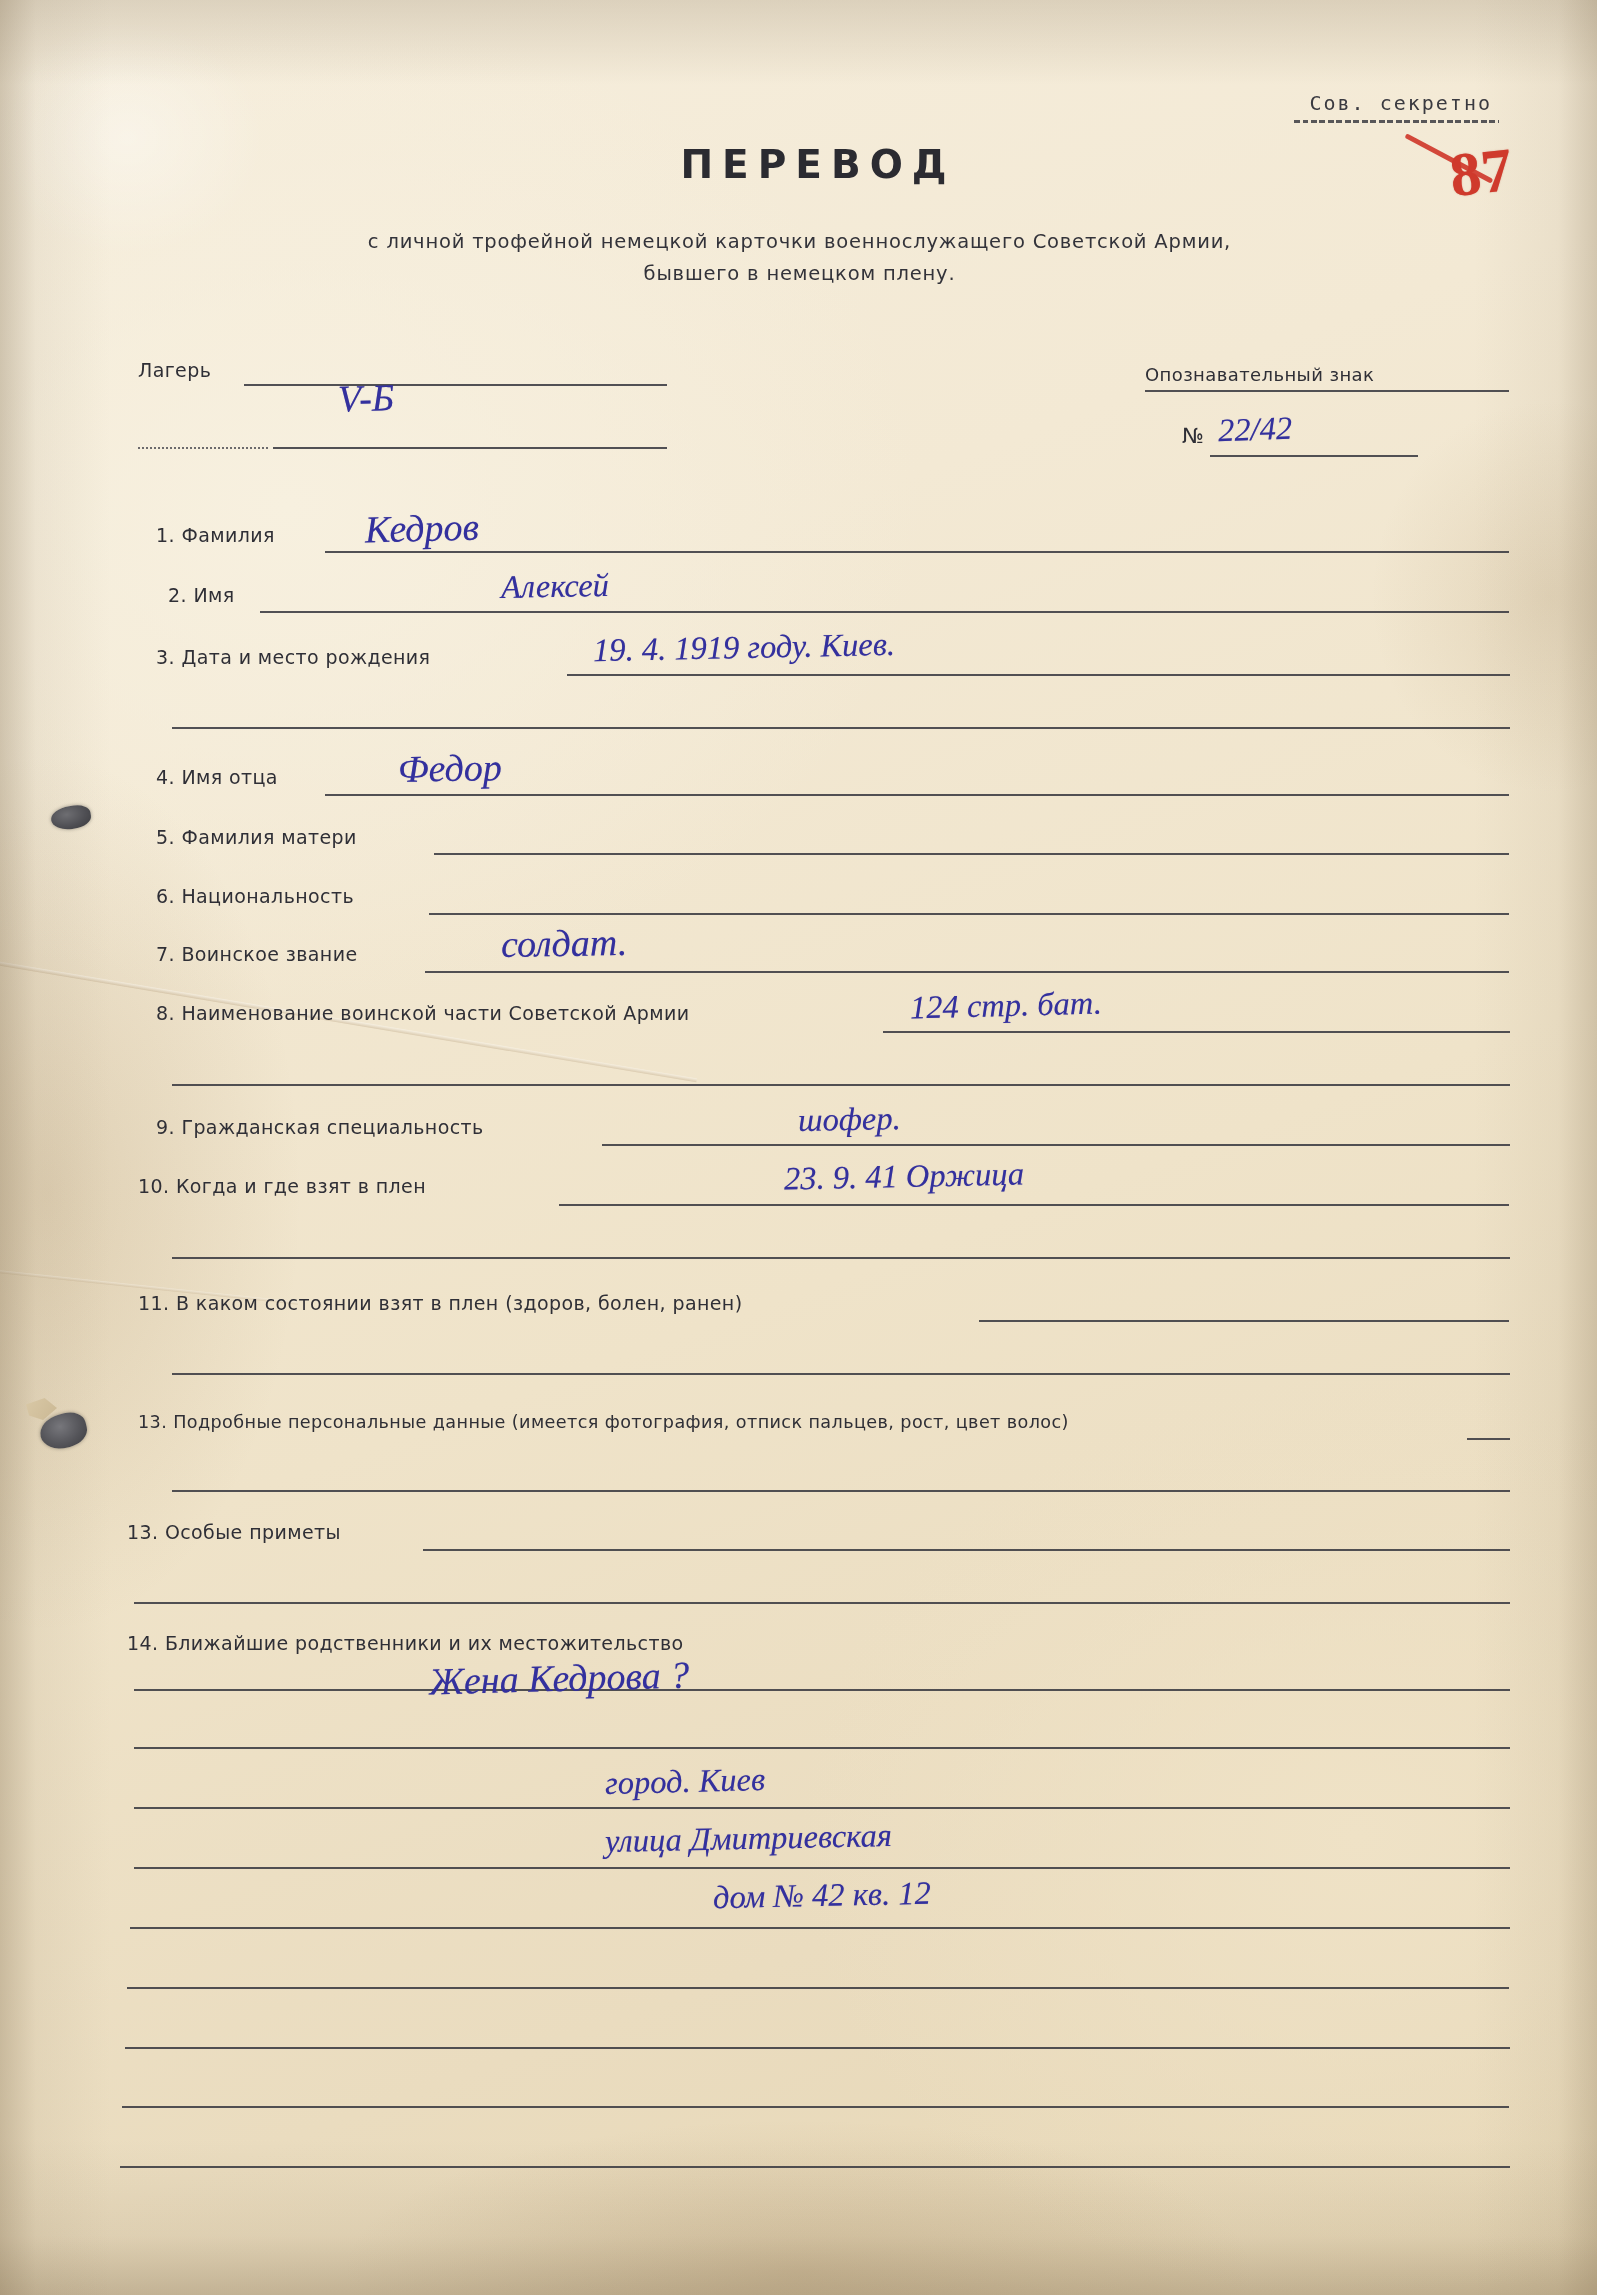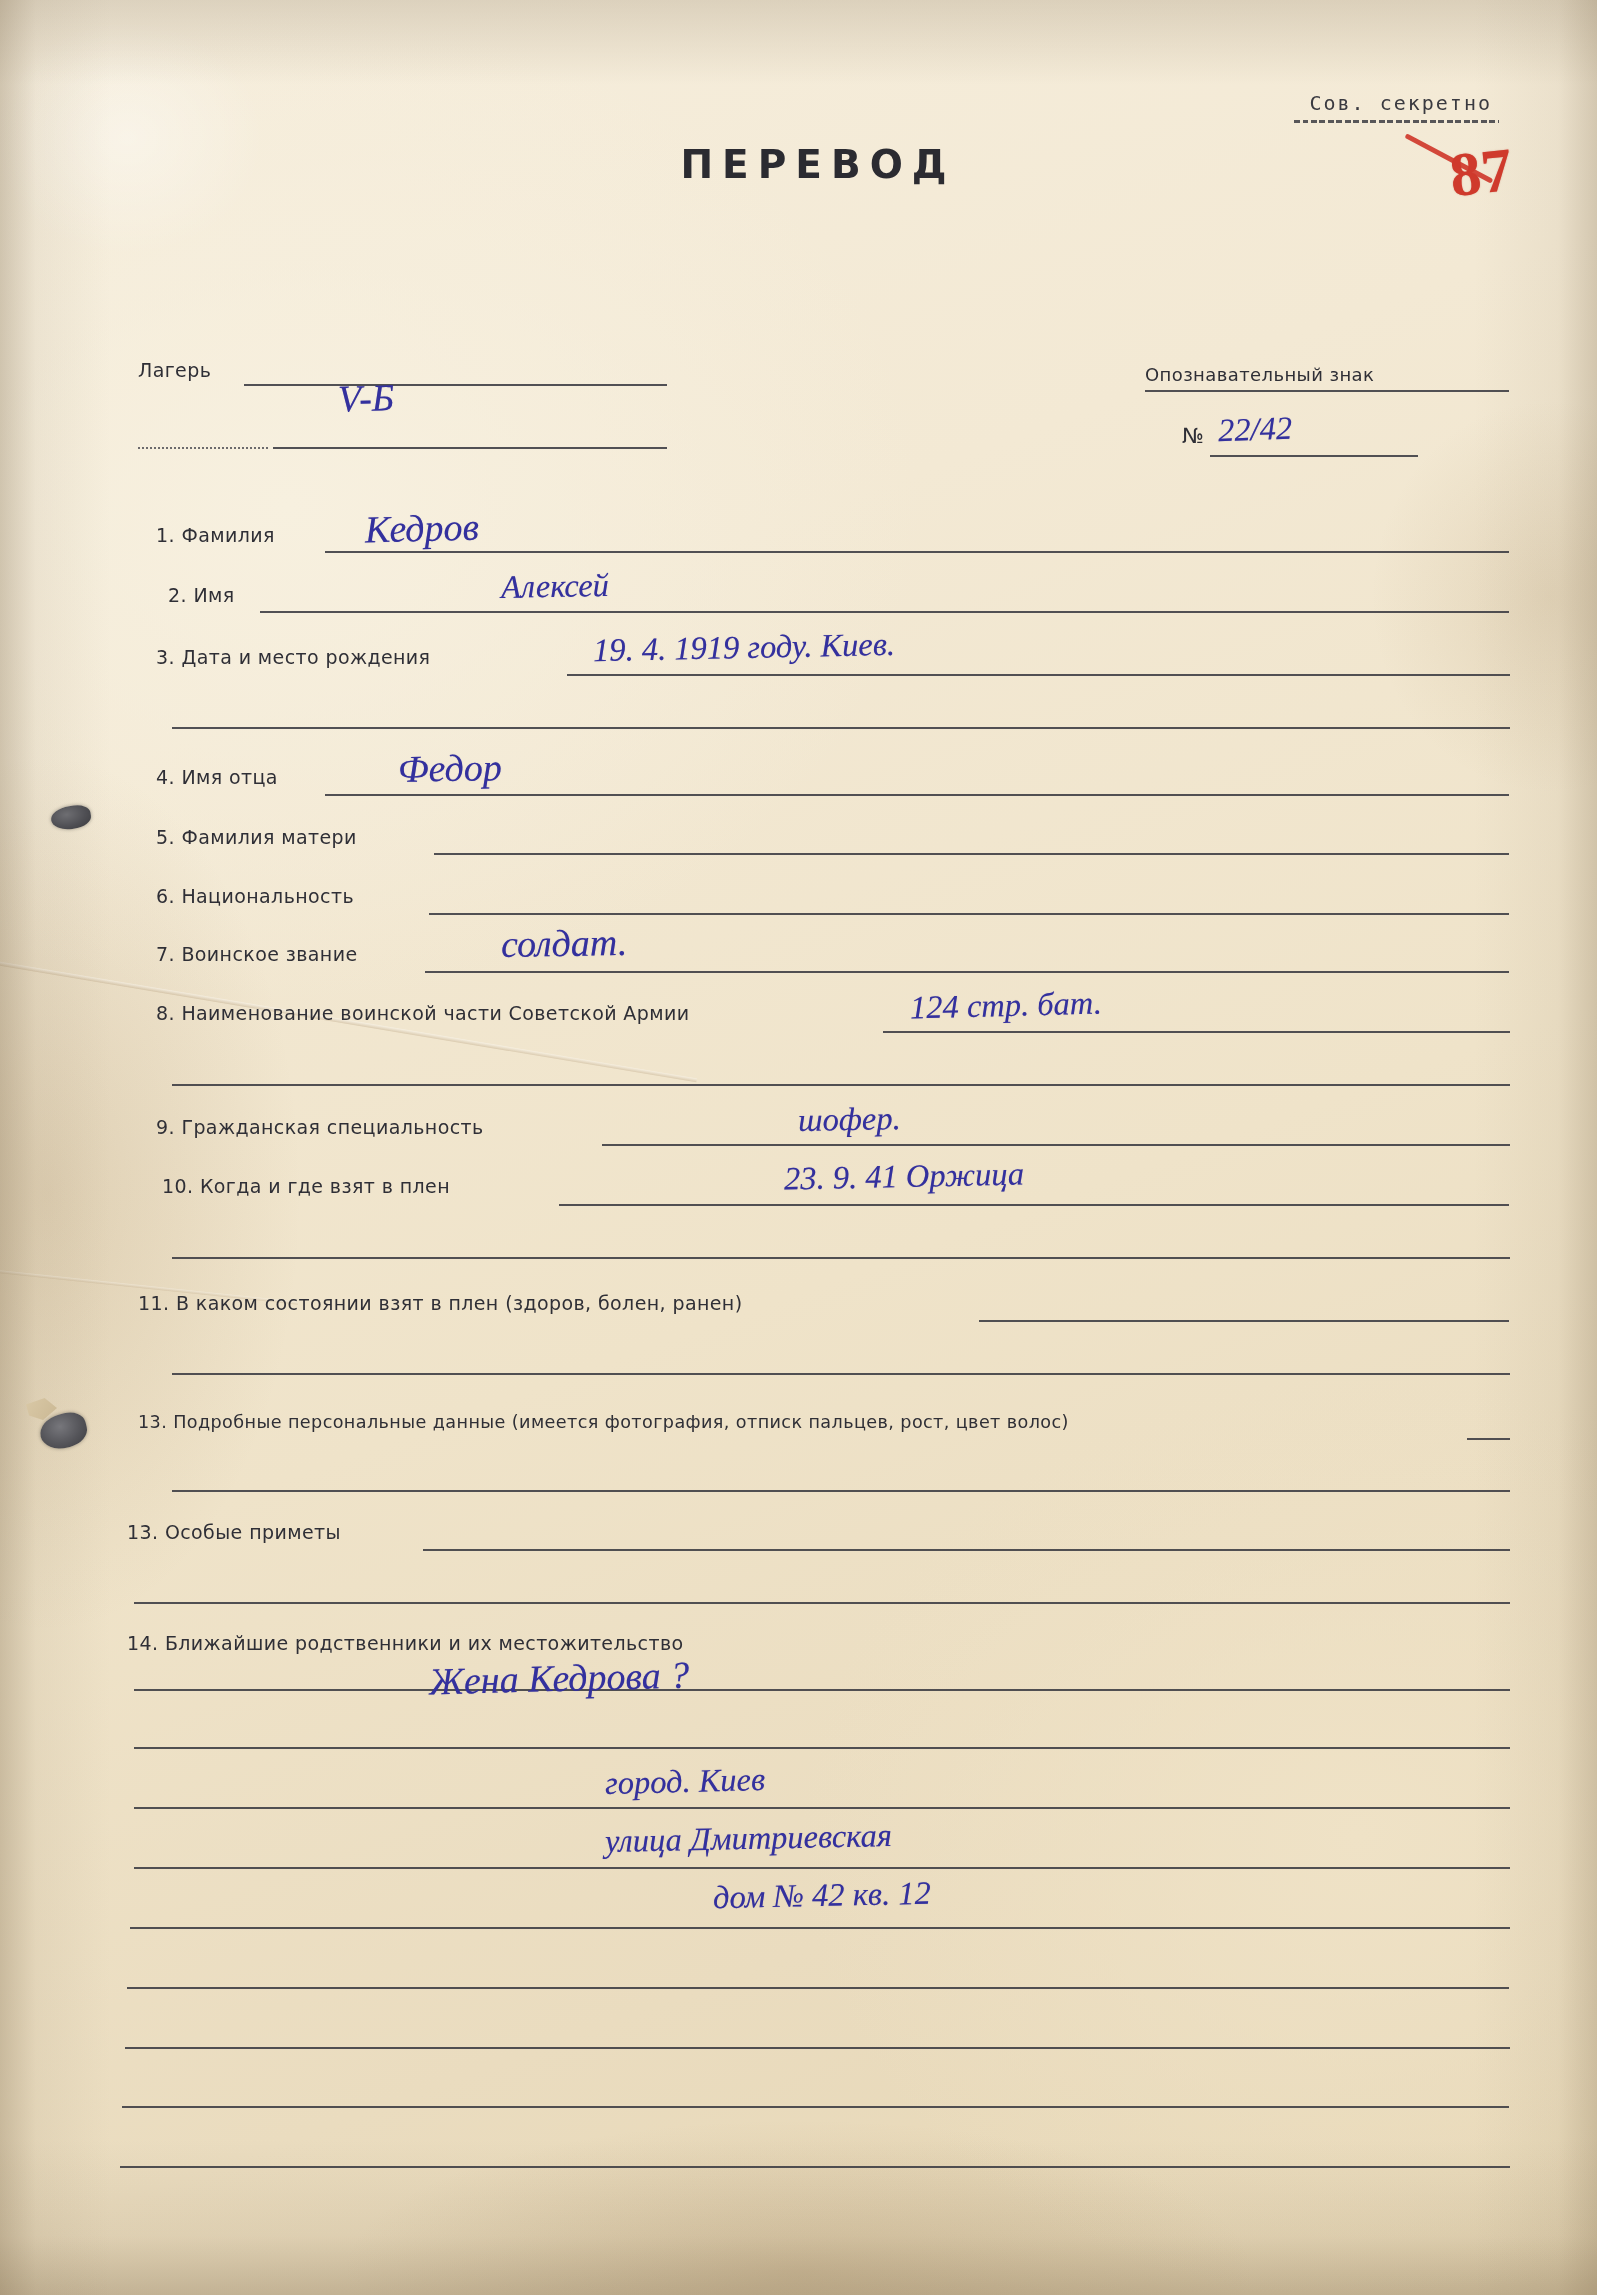--- a/index.html
+++ b/index.html
@@ -160,20 +160,24 @@
   <div class="punch p1"></div>
   <div class="punch p2"></div>
 
   <div class="secret">Сов. секретно</div>
   <div class="secret-rule"></div>
 
   <div class="redmark">87</div>
   <div class="redslash"></div>
 
   <div class="title">ПЕРЕВОД</div>
+  <div class="subtitle">
+    <div>с личной трофейной немецкой карточки военнослужащего Советской Армии,</div>
+    <div>бывшего в немецком плену.</div>
+  </div>
 
   <div class="lbl" style="left:138px; top:359px;">Лагерь</div>
   <div class="rule" style="left:244px; top:384px; width:423px;"></div>
   <div class="rule dotted" style="left:138px; top:447px; width:130px;"></div>
   <div class="rule" style="left:273px; top:447px; width:394px;"></div>
   <div class="hw big" style="left:338px; top:376px; transform:rotate(-1.5deg);">V-Б</div>
 
   <div class="lbl" style="left:1145px; top:364px; font-size:18px;">Опознавательный знак</div>
   <div class="rule" style="left:1145px; top:390px; width:364px;"></div>
   <div class="lbl" style="left:1182px; top:424px; font-size:21px;">№</div>
@@ -211,21 +215,21 @@
 
   <div class="lbl" style="left:156px; top:1002px;"><span class="num">8.</span>&nbsp;<span>Наименование воинской части Советской Армии</span></div>
   <div class="rule" style="left:883px; top:1031px; width:627px;"></div>
   <div class="rule" style="left:172px; top:1084px; width:1338px;"></div>
   <div class="hw mid" style="left:910px; top:987px; transform:rotate(-1.5deg);">124 стр. бат.</div>
 
   <div class="lbl" style="left:156px; top:1116px;"><span class="num">9.</span>&nbsp;<span>Гражданская специальность</span></div>
   <div class="rule" style="left:602px; top:1144px; width:908px;"></div>
   <div class="hw mid" style="left:798px; top:1101px; transform:rotate(-1deg);">шофер.</div>
 
-  <div class="lbl" style="left:138px; top:1175px;margin-left:24px;"><span class="num">10.</span>&nbsp;<span>Когда и где взят в плен</span></div>
+  <div class="lbl" style="left:138px; top:1175px;"><span class="num">10.</span>&nbsp;<span>Когда и где взят в плен</span></div>
   <div class="rule" style="left:559px; top:1204px; width:950px;"></div>
   <div class="rule" style="left:172px; top:1257px; width:1338px;"></div>
   <div class="hw mid" style="left:784px; top:1158px; transform:rotate(-1.2deg);">23. 9. 41  Оржица</div>
 
   <div class="lbl" style="left:138px; top:1292px;"><span class="num">11.</span>&nbsp;<span>В каком состоянии взят в плен (здоров, болен, ранен)</span></div>
   <div class="rule" style="left:979px; top:1320px; width:530px;"></div>
   <div class="rule" style="left:172px; top:1373px; width:1338px;"></div>
   <div class="hw sm" style="left:1001px; top:1282px;"></div>
 
   <div class="lbl" style="left:138px; top:1412px; font-size:17.6px;"><span class="num">13.</span>&nbsp;<span>Подробные персональные данные (имеется фотография, отписк пальцев, рост, цвет волос)</span></div>

